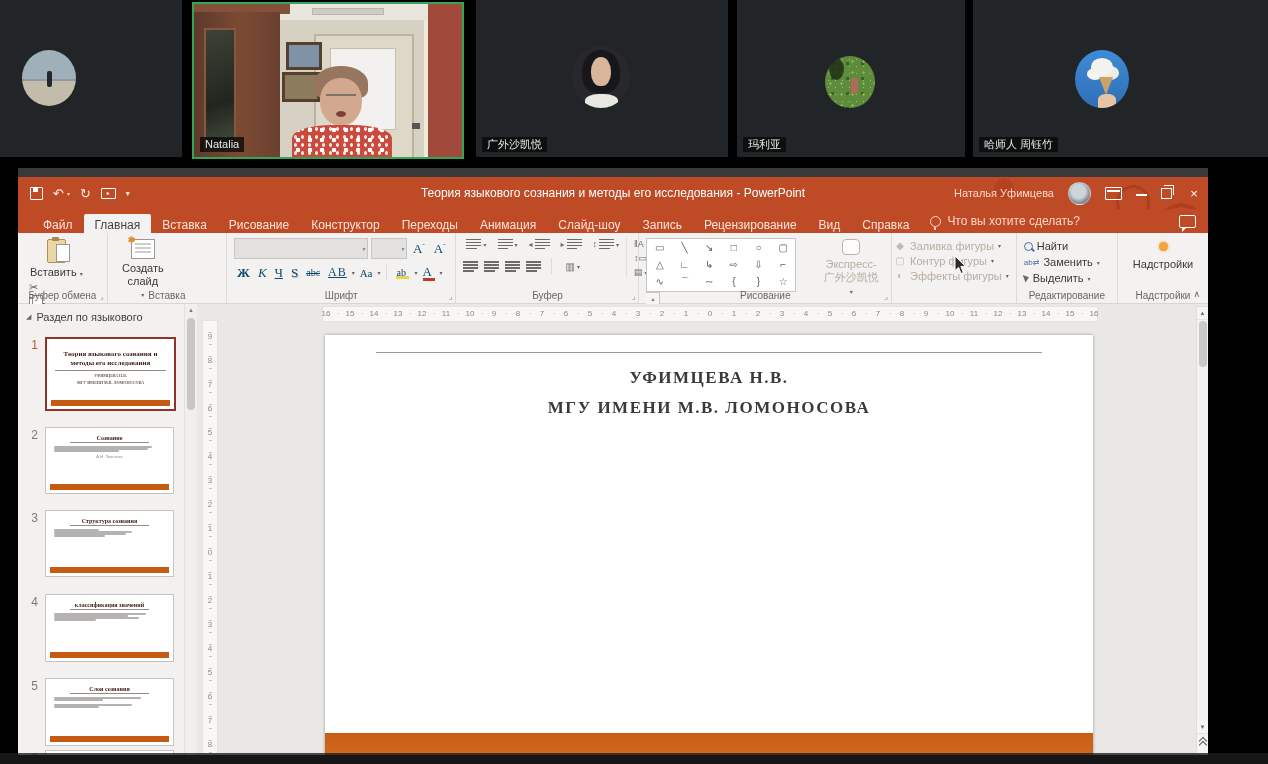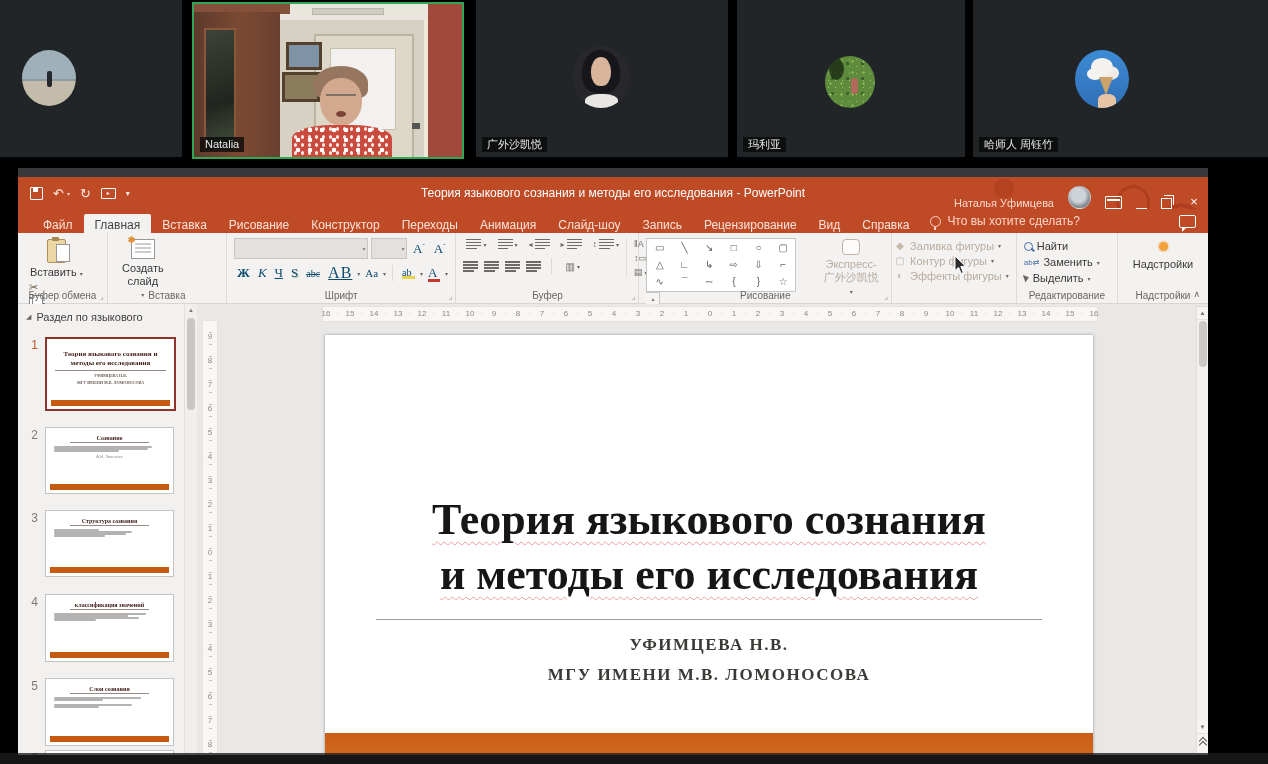--- a/index.html
+++ b/index.html
@@ -68,21 +68,21 @@
       radial-gradient(circle at 60% 110%, rgba(130,30,10,.4) 0 18px, transparent 18px),
       radial-gradient(circle at 40% 20%, rgba(130,30,10,.35) 0 10px, transparent 10px);}
   .qat{position:absolute;left:12px;top:0;height:32px;display:flex;align-items:center;gap:10px;color:#ffe9e2;}
   .qat .floppy{width:11px;height:11px;border:1.5px solid #fff;border-radius:1px;position:relative;}
   .qat .floppy i{position:absolute;left:2px;top:0;width:5px;height:4px;background:#fff;display:block;}
   .qat .glyph{font-size:13px;line-height:1;}
   .qat .dd{font-size:6px;margin-left:-7px;opacity:.85;}
   .qat .show{width:13px;height:9px;border:1.5px solid #fff;border-radius:1px;font-size:6px;line-height:9px;text-align:center;color:#fff;}
   .qat .more{font-size:8px;letter-spacing:1px;}
   .tb-title{position:absolute;left:0;right:0;top:0;height:32px;line-height:32px;text-align:center;font-size:12px;color:#fff;pointer-events:none;}
-  .tb-right{position:absolute;right:6px;top:0;height:32px;display:flex;align-items:flex-end;gap:14px;}
+  .tb-right{position:absolute;right:6px;top:0;height:32px;display:flex;align-items:center;gap:14px;}
   .tb-user{font-size:11px;color:#ffd9cd;}
   .tb-avatar{width:21px;height:21px;border-radius:50%;background:radial-gradient(circle at 45% 40%,#cfd4d8 0 40%,#7d838a 70%,#4c5258);border:1px solid rgba(255,255,255,.4);}
   .ribopt{width:15px;height:11px;border:1.5px solid #fff;border-radius:1px;position:relative;}
   .ribopt i{position:absolute;left:1px;right:1px;top:2px;height:2px;background:#fff;}
   .ctl{font-size:13px;color:#fff;width:16px;text-align:center;}
   .ctl-min{width:11px;height:1.5px;background:#fff;margin-top:4px;}
   .ctl-restore{width:9px;height:9px;border:1.5px solid #fff;position:relative;background:transparent;}
   .ctl-restore i{position:absolute;left:2px;top:-4px;width:9px;height:9px;border:1.5px solid #fff;border-bottom:none;border-left:none;}
 
   .tabrow{position:relative;height:24px;background:#bf4a26;display:flex;align-items:flex-end;padding-left:14px;}
@@ -356,21 +356,21 @@
           </span>
         <span class="fchar"><span>А</span><sup style="font-size:7px;">ˆ</sup></span>
         <span class="fchar"><span>А</span><sup style="font-size:7px;">ˇ</sup></span>
       </div>
       <div class="frow">
         <span class="fchar" style="font-weight:bold;">Ж</span>
         <span class="fchar" style="font-style:italic;">К</span>
         <span class="fchar" style="text-decoration:underline;">Ч</span>
         <span class="fchar" style="text-shadow:1px 1px 1px #aaa;">S</span>
         <span class="fchar" style="font-size:10px;text-decoration:line-through;">abc</span>
-        <span class="fchar" style="font-size:16px;letter-spacing:1px;text-decoration:underline;">АВ</span>
+        <span class="fchar" style="font-size:12px;letter-spacing:1px;text-decoration:underline;">АВ</span>
           <span class="dda">▾</span>
         <span class="fchar" style="font-size:11px;">Аа</span>
           <span class="dda">▾</span>
         <span class="fsep"></span>
         <span class="fchar" style="font-size:10px;"><span>ab</span><span class="cbar" style="background:#e8d44d;display:block;width:13px;"></span></span>
           <span class="dda">▾</span>
         <span class="fchar"><span>А</span><span class="cbar" style="background:#c0392b;display:block;width:12px;"></span></span>
           <span class="dda">▾</span>
       </div>
       <div class="glabel">Шрифт</div>
@@ -720,24 +720,20 @@
         <span class="hnum" style="left: 699px;">13</span>
         <span class="hnum" style="left: 711px; color: rgb(184, 182, 180);">·</span>
         <span class="hnum" style="left: 723px;">14</span>
         <span class="hnum" style="left: 735px; color: rgb(184, 182, 180);">·</span>
         <span class="hnum" style="left: 747px;">15</span>
         <span class="hnum" style="left: 759px; color: rgb(184, 182, 180);">·</span>
         <span class="hnum" style="left: 771px;">16</span>
       </div>
 
     <div class="slide">
-      <div class="stitle">
-        <span>Теория языкового сознания</span><br>
-        <span>и методы его исследования</span>
-      </div>
       <div class="sdivider"></div>
       <div class="sauthor">УФИМЦЕВА Н.В.</div>
       <div class="saffil">МГУ ИМЕНИ М.В. ЛОМОНОСОВА</div>
       <div class="sfooter"></div>
     </div>
 
     <div class="vsb">
       <div class="box" style="top:0;">▲</div>
       <div class="sthumb"></div>
       <div class="box" style="top:414px;">▼</div>

